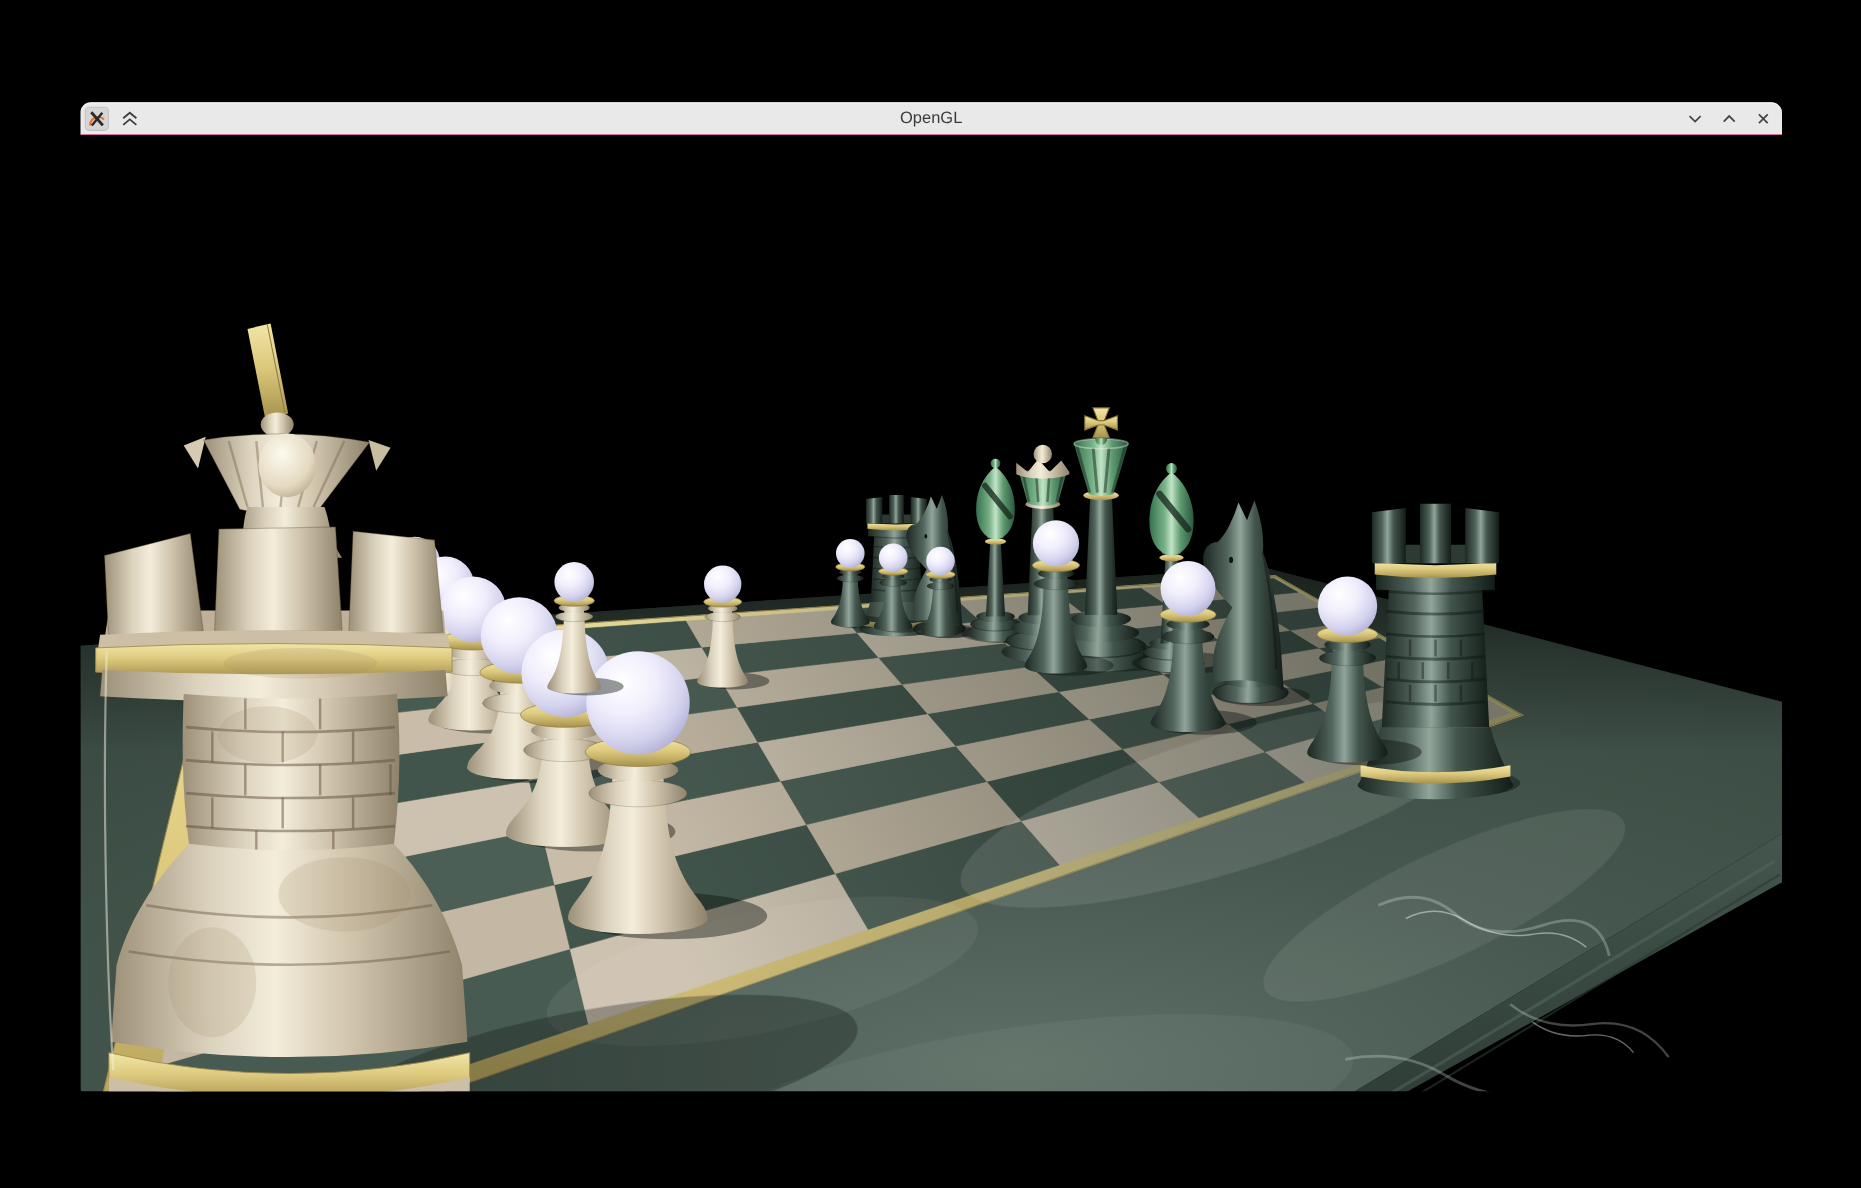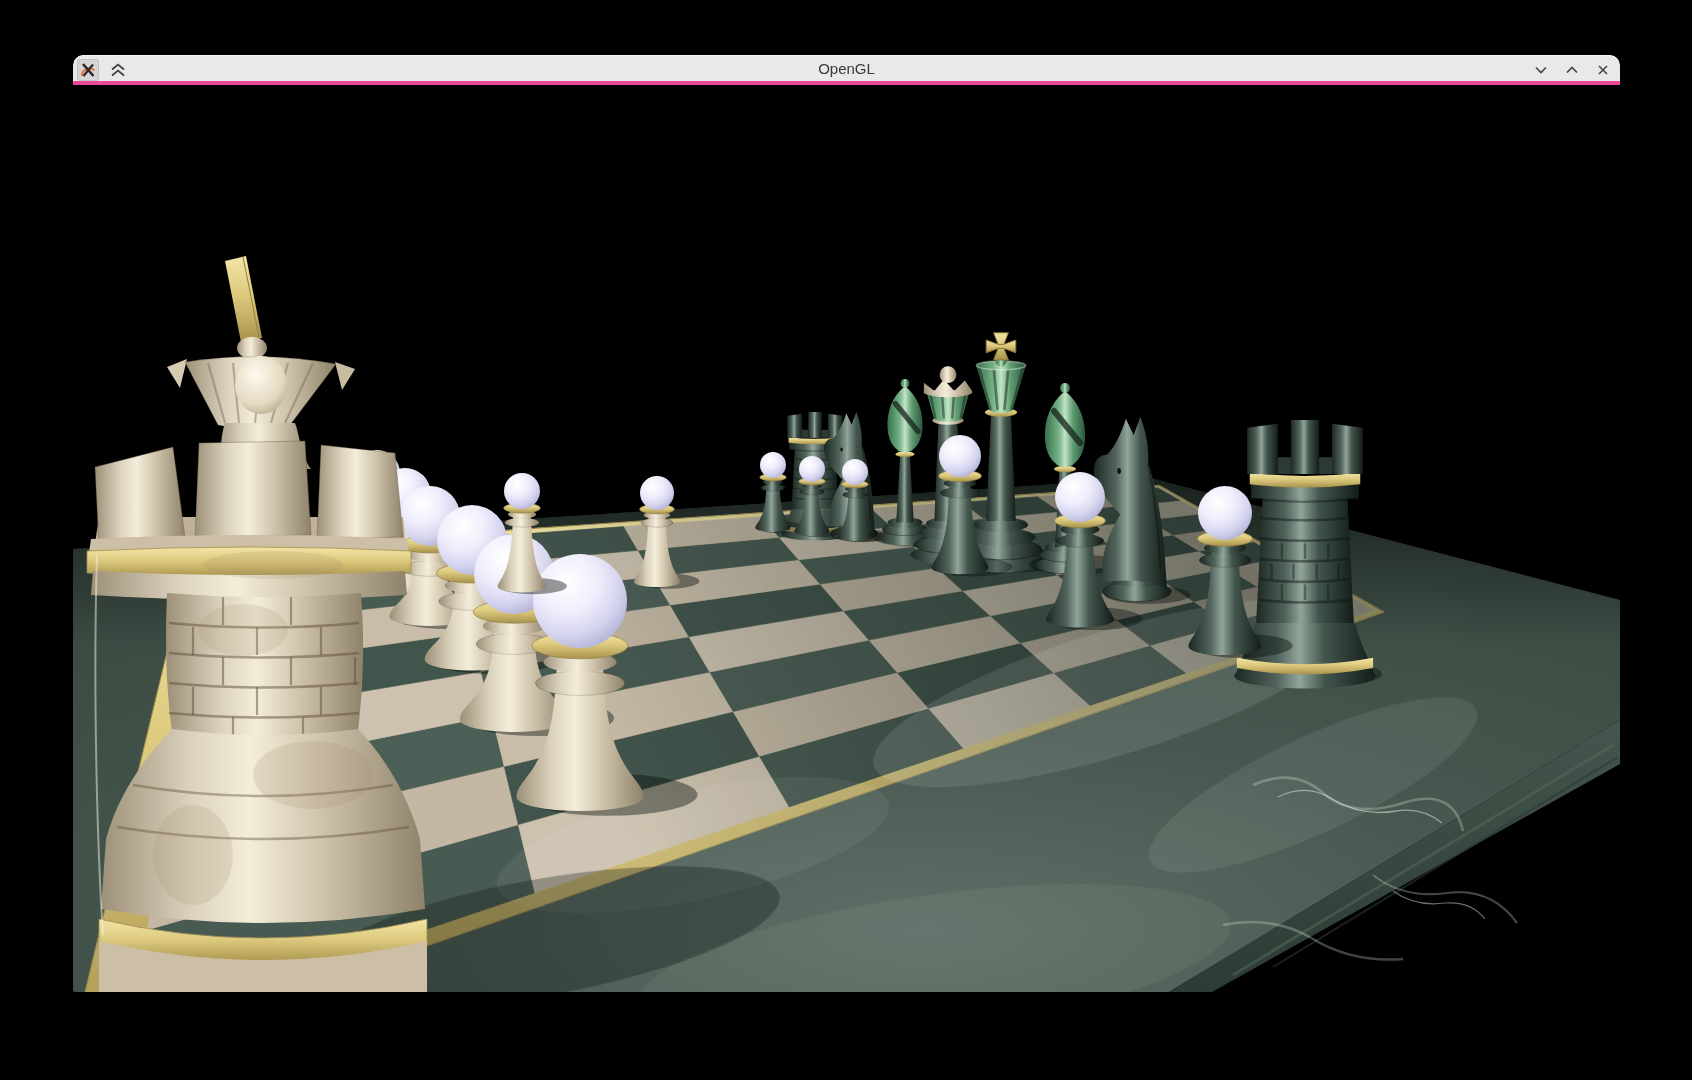--- a/index.html
+++ b/index.html
@@ -1,22 +1,22 @@
 <!DOCTYPE html>
 <html><head>
 <meta charset="utf-8">
 <style>
   html,body{margin:0;padding:0;background:#000;width:1692px;height:1080px;overflow:hidden;
     font-family:"Liberation Sans", sans-serif;}
   #desktop{position:relative;width:1692px;height:1080px;background:#000;}
   #app-window{position:absolute;left:73px;top:55px;width:1547px;height:937px;
     border-radius:10px 10px 2px 2px;overflow:hidden;background:#000;}
-  #title-bar{height:30px;background:#e9e9e9;border-bottom:4px solid #ec4899;box-sizing:border-box;
+  #title-bar{height:30px;background:#e9e9e9;border-bottom:1px solid #ec4899;box-sizing:border-box;
     box-shadow:inset 0 1px 0 #f7f7f7;position:relative;display:flex;align-items:center;
-    border-radius:10px 10px 0 0;}
+    border-radius:10px 10px 0 0;margin-top:38px;}
   .tb-left{position:absolute;left:4px;top:0;height:30px;display:flex;align-items:center;gap:8px;}
   .tb-title{position:absolute;left:0;right:0;text-align:center;font-size:15px;color:#3b3b3b;
     line-height:29px;pointer-events:none;}
   .tb-right{position:absolute;right:10px;top:0;height:30px;display:flex;align-items:center;gap:17px;}
   .tb-btn{width:22px;height:22px;display:flex;align-items:center;justify-content:center;border-radius:4px;}
   .tb-btn.app{background:#d6d6d6;box-shadow:inset 0 0 0 1px #c2c2c2;}
   .ctl{width:14px;height:14px;display:flex;align-items:center;justify-content:center;}
   #gl-viewport{width:1547px;height:907px;background:#000;}
   svg{display:block;}
 </style>

